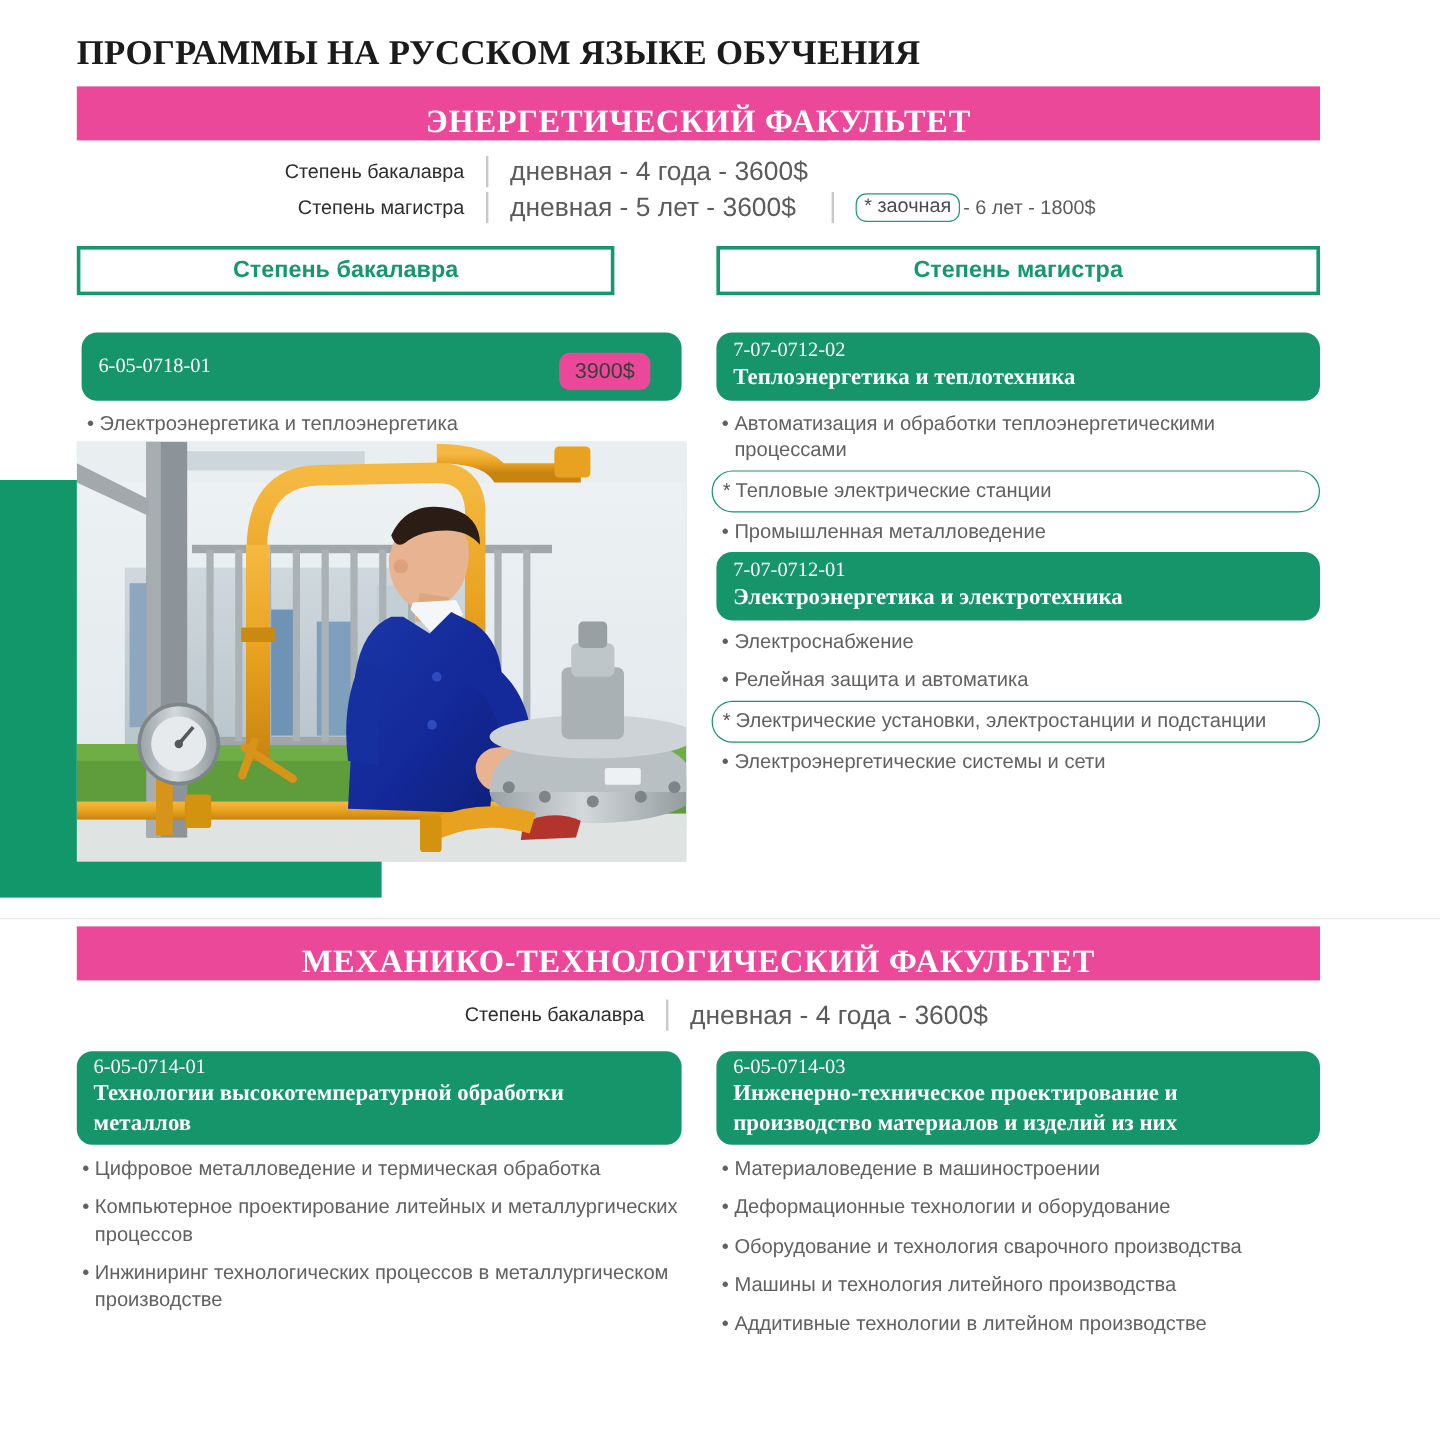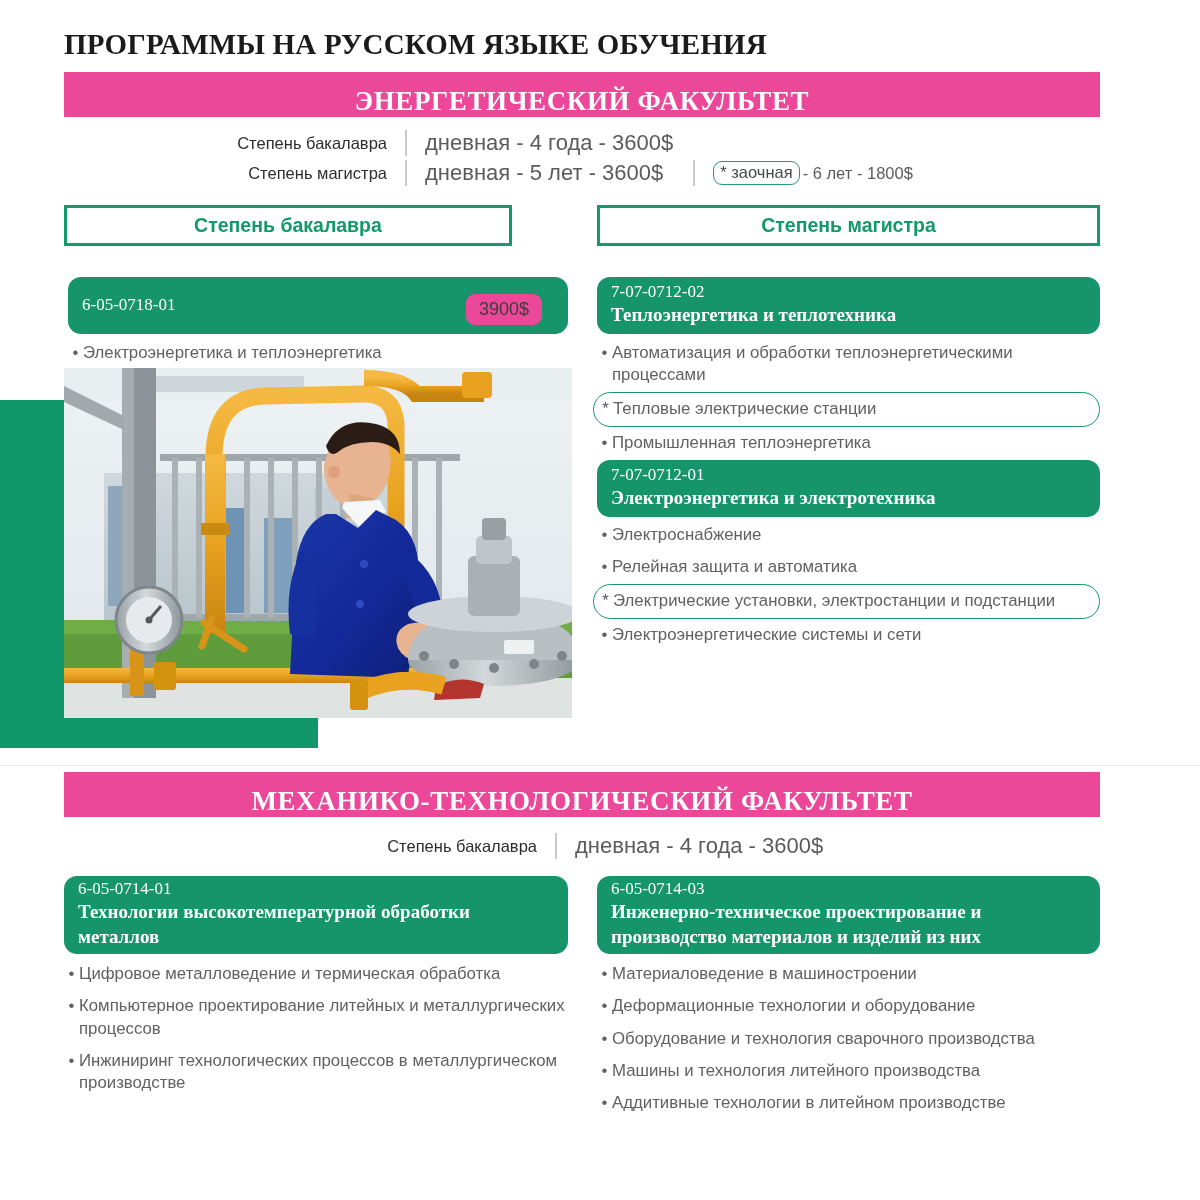--- a/index.html
+++ b/index.html
@@ -344,21 +344,21 @@
     <div class="bitem">
       <span class="bullet">•</span>
       <span class="btext">Автоматизация и обработки теплоэнергетическими процессами</span>
     </div>
     <div class="bitem starred">
       <span class="bullet">*</span>
       <span class="btext">Тепловые электрические станции</span>
     </div>
     <div class="bitem">
       <span class="bullet">•</span>
-      <span class="btext">Промышленная теплоэнергетика</span>
+      <span class="btext">Промышленная металловедение</span>
     </div>
   </div>
 
   <div class="prog-card" style="left:597px; top:460px; width:503px; height:57px;">
     <div class="prog-code">7-07-0712-01</div>
     <div class="prog-name">Электроэнергетика и электротехника</div>
   </div>
 
   <div class="blist" style="left:597px; top:519px; width:503px;">
     <div class="bitem">

